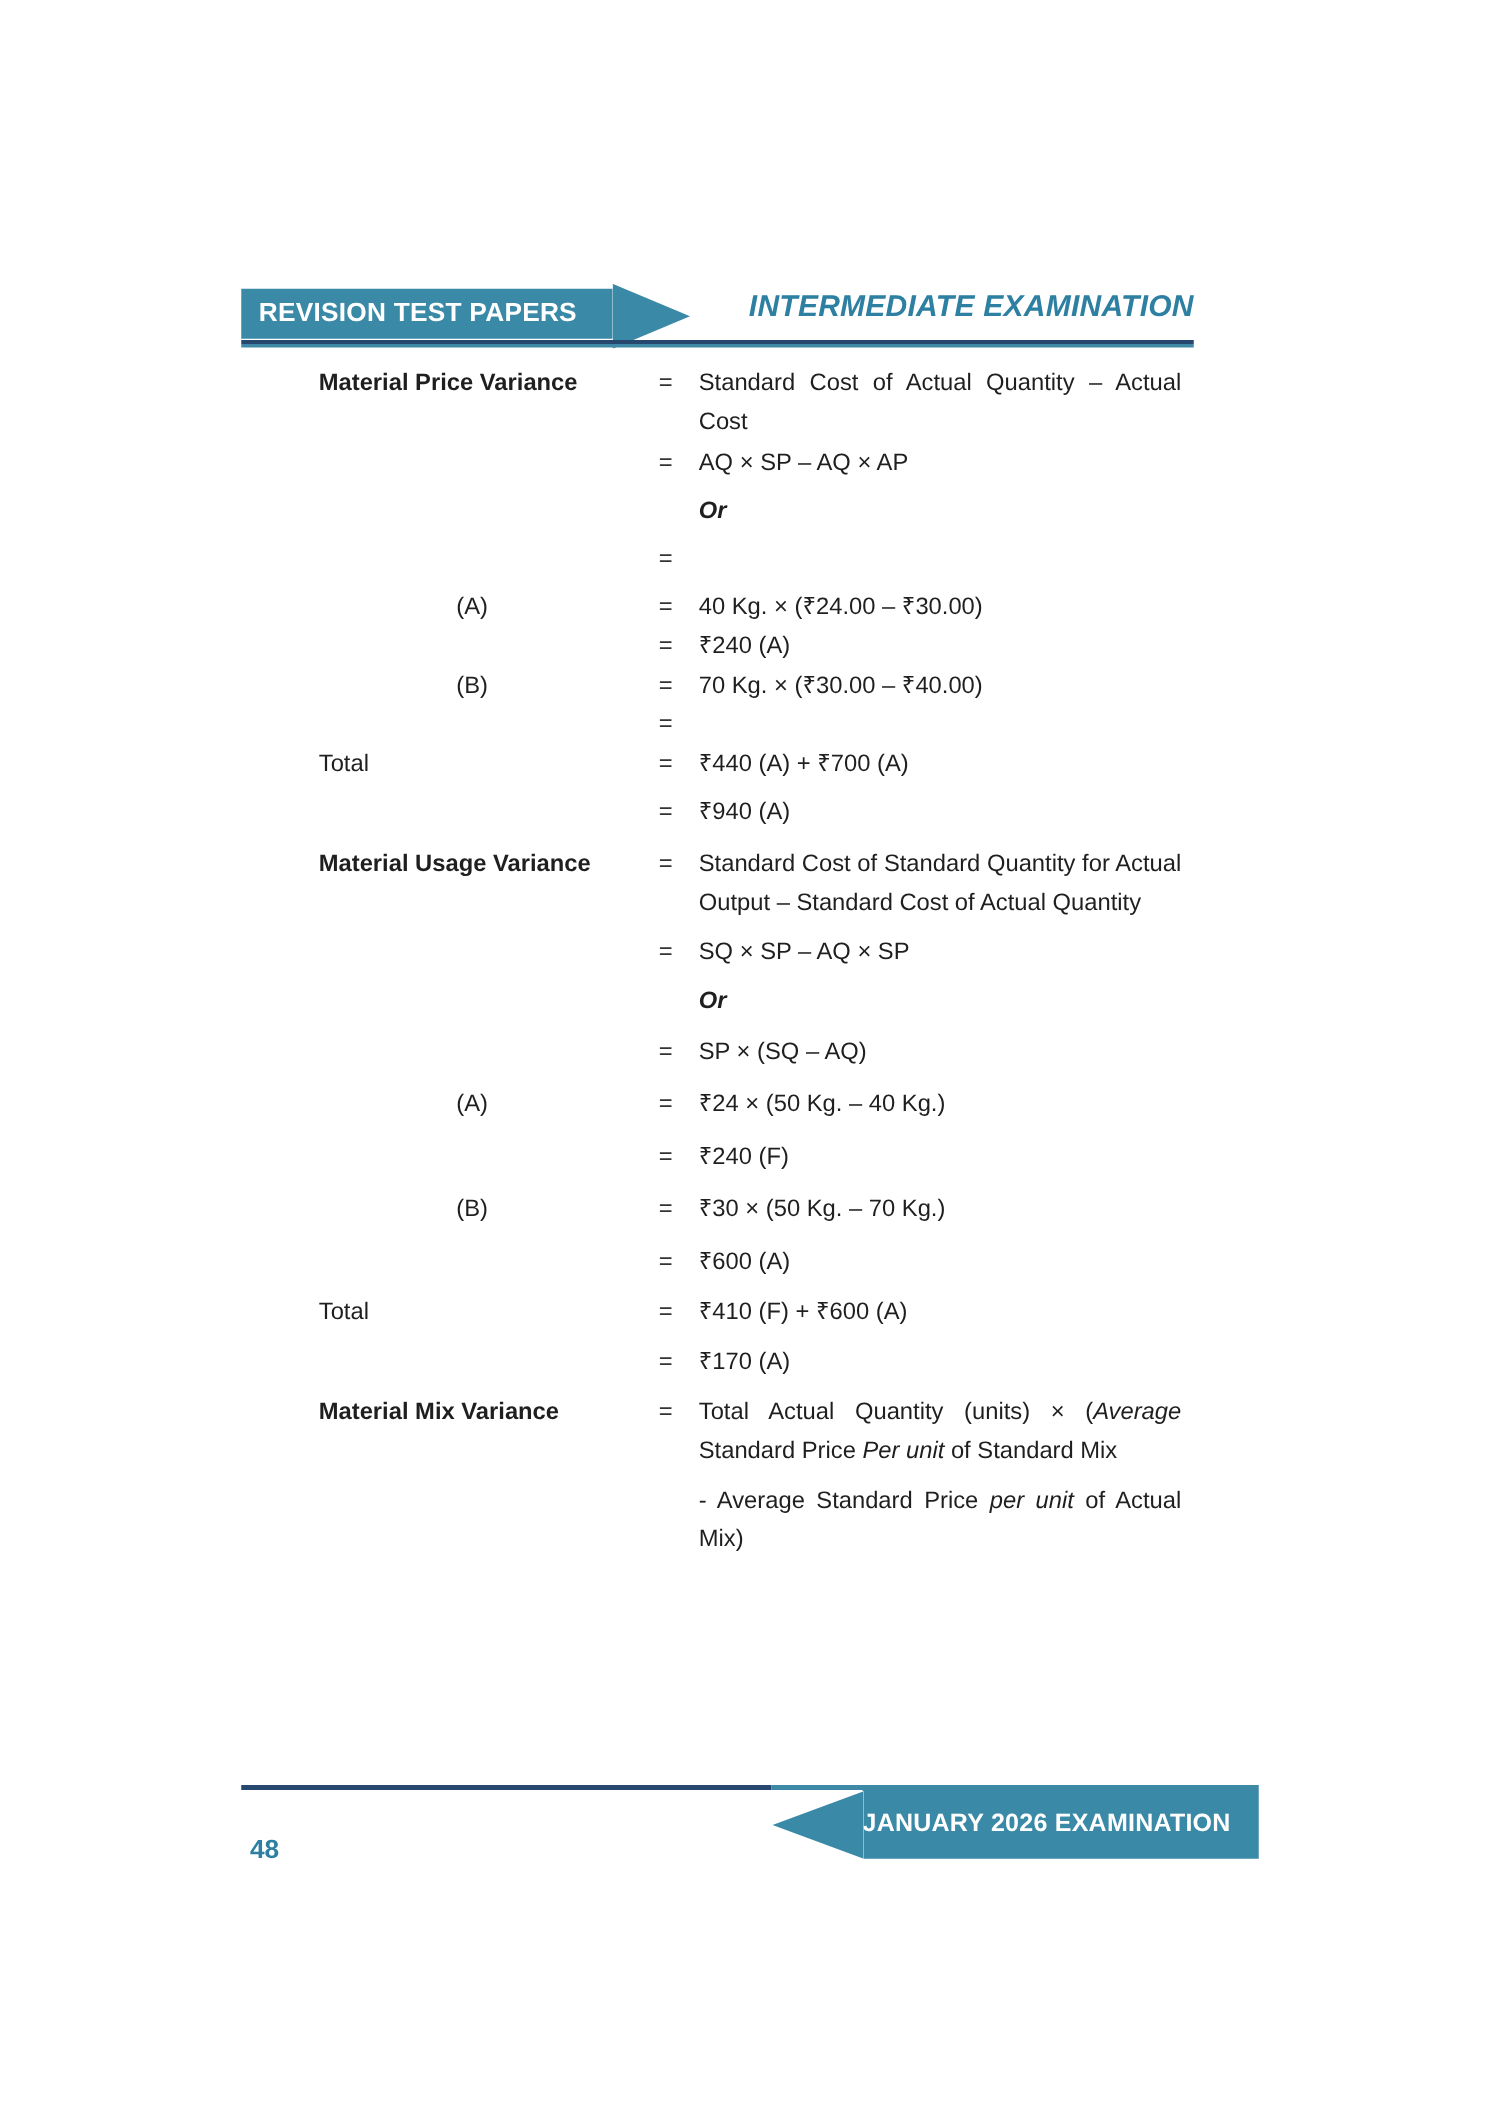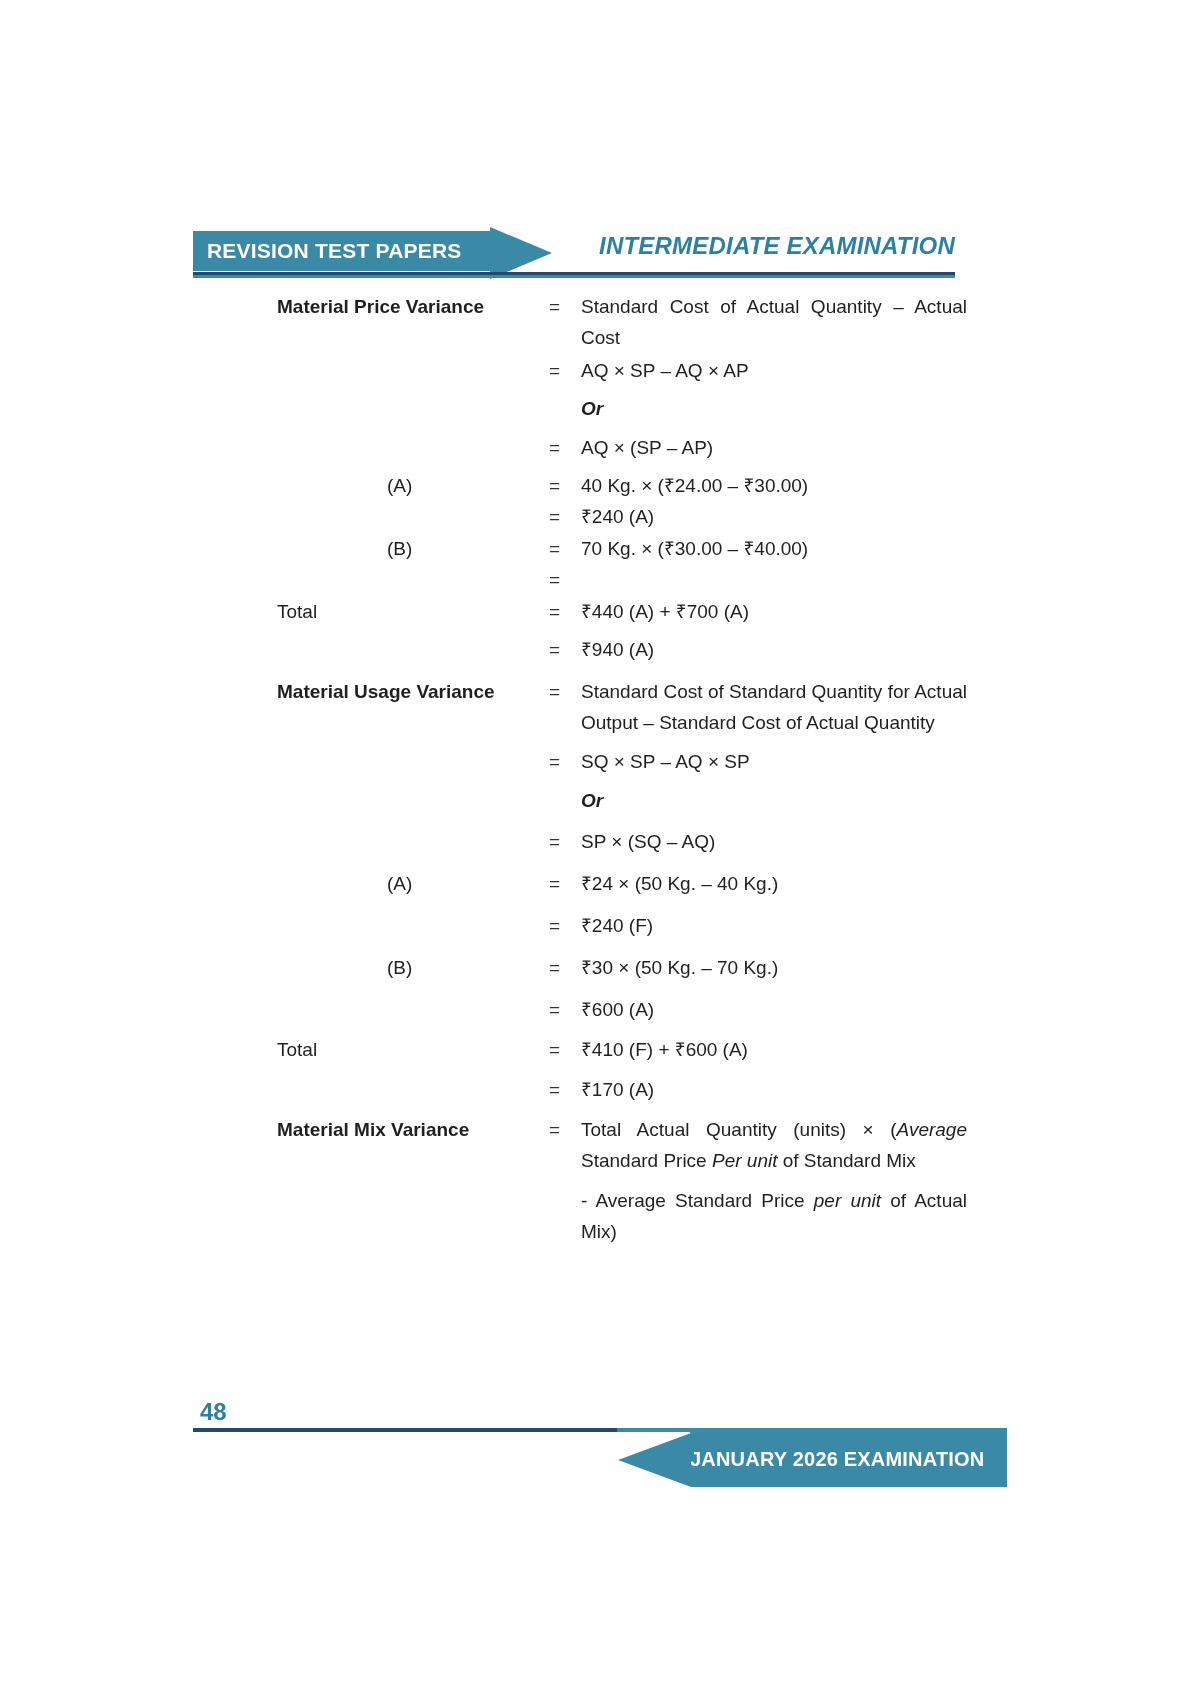--- a/index.html
+++ b/index.html
@@ -13,21 +13,21 @@
   .hdr-arrow-wrap{position:absolute;left:490px;top:227px;width:62px;height:52px;background:#ffffff;}
   .hdr-arrow{width:100%;height:100%;background:#3a89a6;
         clip-path:polygon(0 0,100% 50%,0 100%);}
   .hdr-right{position:absolute;top:232px;right:236px;font-size:24px;font-weight:bold;
         color:#2e80a2;letter-spacing:.2px;white-space:nowrap;font-style:italic;}
   .hdr-rule{position:absolute;left:193px;top:272px;width:762px;height:6px;
         background:linear-gradient(to bottom,#26486e 0 50%,#3e8aa6 50% 100%);}
 
   
   .tbl{position:absolute;left:255px;top:291px;width:690px;font-size:19px;line-height:31px;}
-  .row{display:grid;grid-template-columns:260px 44px 386px;margin-left:22px;}
+  .row{display:grid;grid-template-columns:260px 44px 386px;}
   .cell{min-height:31px;}
   .label{font-weight:bold;}
   .label.plain{font-weight:normal;}
   .label.indent{padding-left:110px;font-weight:normal;}
   .eq{padding-left:12px;color:#333;}
   .value{text-align:justify;text-justify:inter-word;}
   .value.nojust{text-align:left;}
   .or{font-weight:bold;font-style:italic;}
   .mt0{margin-top:0;} .mt1{margin-top:1px;} .mt2{margin-top:2px;}
   .mt7{margin-top:7px;} .mt8{margin-top:8px;} .mt9{margin-top:9px;}
@@ -35,21 +35,21 @@
 
   
   .ftr-rule-dark{position:absolute;left:193px;top:1428px;width:424px;height:4px;background:#26486e;}
   .ftr-rule-teal{position:absolute;left:617px;top:1428px;width:390px;height:4px;background:#3e8aa6;}
   .ftr-banner{position:absolute;left:690px;top:1432px;width:317px;height:55px;background:#3a89a6;
         display:flex;align-items:center;justify-content:flex-start;}
   .ftr-banner-text{color:#ffffff;font-weight:bold;font-size:20px;letter-spacing:.2px;white-space:nowrap;}
   .ftr-arrow-wrap{position:absolute;left:618px;top:1433px;width:73px;height:54px;background:#ffffff;}
   .ftr-arrow{width:100%;height:100%;background:#3a89a6;
         clip-path:polygon(100% 0,0 50%,100% 100%);}
-  .page-num{position:absolute;left:200px;top:1398px;font-size:24px;font-weight:bold;color:#2e80a2;}
+  .page-num{position:absolute;left:200px;top:1468px;font-size:21px;font-weight:bold;color:#2e80a2;}
 </style>
 </head>
 <body>
 
 <div class="page">
 
   <div class="hdr-banner">
     <span class="hdr-banner-text">REVISION TEST PAPERS</span>
   </div>
   <div class="hdr-arrow-wrap">
@@ -74,21 +74,20 @@
 
     <div class="row mt7">
       <div class="cell label"></div>
       <div class="cell eq"></div>
       <div class="cell value nojust"><span class="or">Or</span></div>
     </div>
 
     <div class="row mt8">
       <div class="cell label"></div>
       <div class="cell eq">=</div>
-      <div class="cell value nojust">AQ × (SP – AP)</div>
     </div>
 
     <div class="row mt7">
       <div class="cell label indent">(A)</div>
       <div class="cell eq">=</div>
       <div class="cell value nojust">40 Kg. × (₹24.00 – ₹30.00)</div>
     </div>
 
     <div class="row mt0">
       <div class="cell label"></div>

